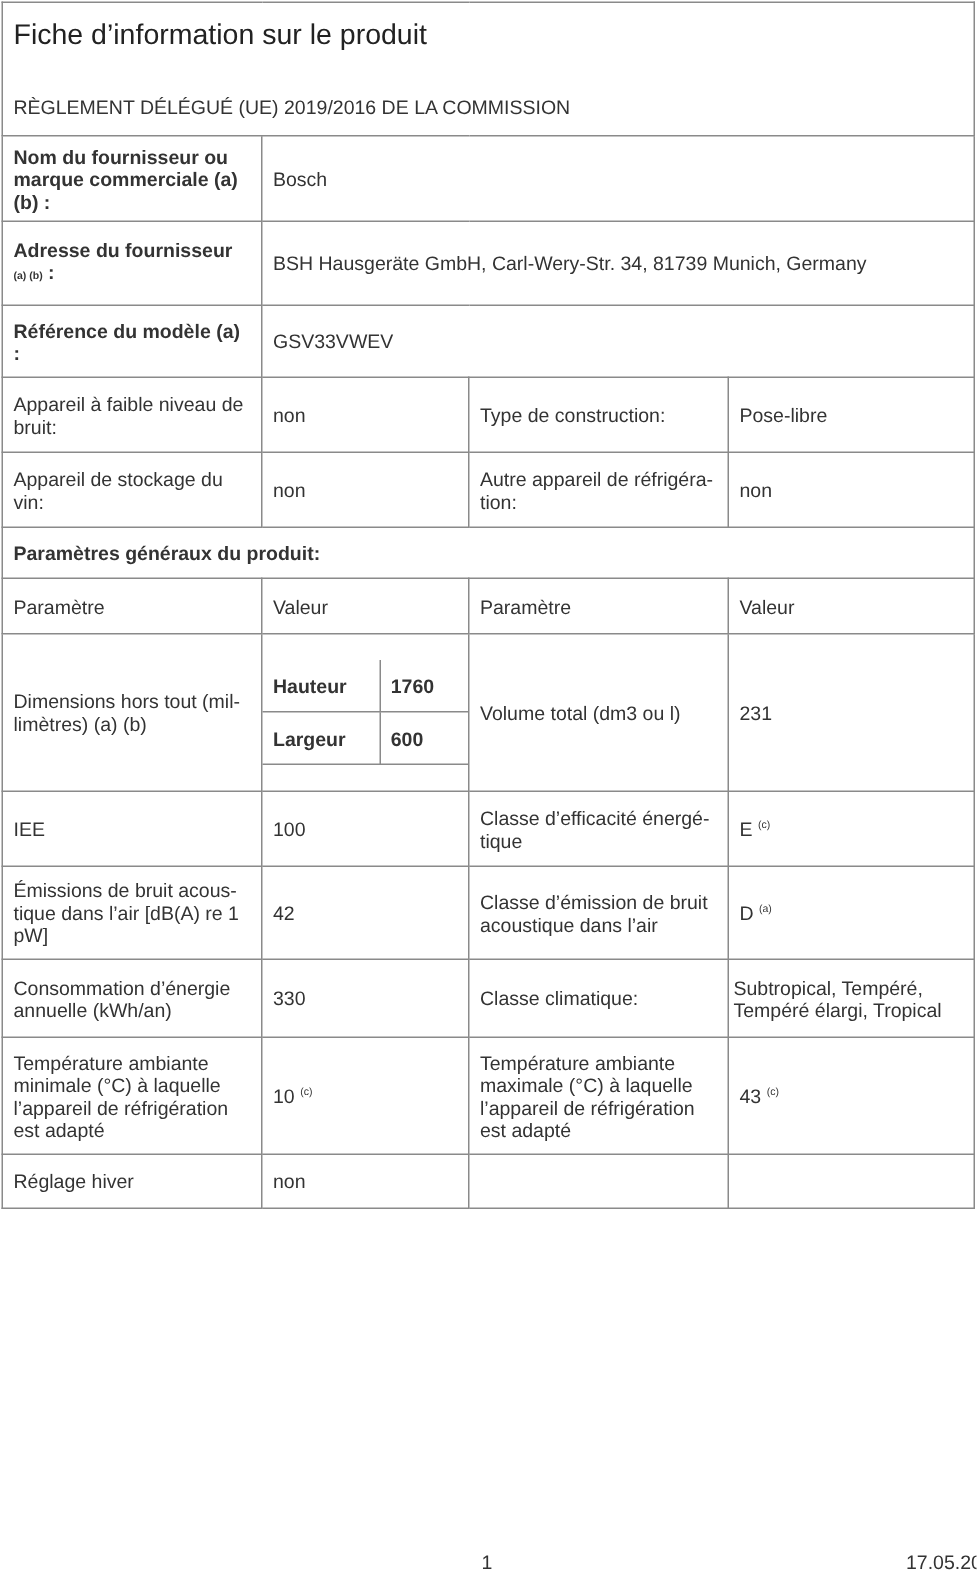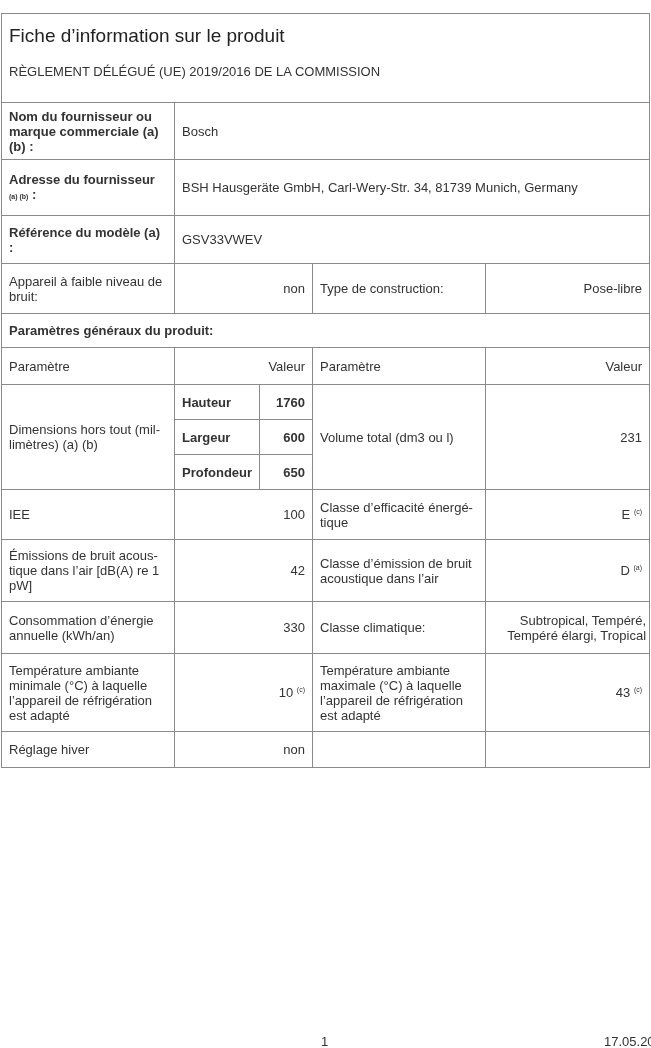--- a/index.html
+++ b/index.html
@@ -1,23 +1,23 @@
 <!DOCTYPE html>
 <html><head>
 <meta charset="utf-8">
 <style>
   html, body { margin:0; padding:0; background:#ffffff; }
   body { width:651px; height:1048px; position:relative; font-family:"Liberation Sans", sans-serif; color:#333; overflow:hidden; }
-  table.sheet { position:absolute; left:1px; top:13px; width:648px; border-collapse:collapse; table-layout:fixed; }
+  table.sheet { position:absolute; left:1px; top:1px; width:648px; border-collapse:collapse; table-layout:fixed; }
   table.sheet td { border:1px solid #8a8a8a; padding:0 7px; font-size:13px; line-height:15px; vertical-align:middle; color:#333; }
   .title-cell { height:78px; vertical-align:top !important; padding-top:10px !important; }
   .title { font-size:19px; line-height:24px; color:#222; display:block; }
-  .reg { font-size:13px; display:block; margin-top:16px; }
+  .reg { font-size:13px; display:block; margin-top:28px; }
   .b { font-weight:bold; color:#222; }
-  .c { text-align:right; }
+  .c { text-align:left; }
   sup { font-size:7px; vertical-align:super; line-height:0; }
   .supsmall { font-size:7px; }
   .dims { border-collapse:collapse; width:100%; height:100%; }
   .dims td { border:1px solid #8a8a8a; height:34px; font-size:13px; padding:0 6px;font-weight:bold; }
   td.nopad { padding:0 !important; }
   .footer-page { position:absolute; top:1034px; left:321px; font-size:13px; color:#333; }
   .footer-date { position:absolute; top:1034px; left:604px; font-size:13px; color:#333; }
 </style>
 </head>
 <body>
@@ -47,20 +47,26 @@
   <tr style="height:48px">
     <td class="b">Référence du modèle (a) :</td>
     <td colspan="3">GSV33VWEV</td>
   </tr>
   <tr style="height:50px">
     <td>Appareil à faible niveau de bruit:</td>
     <td class="c">non</td>
     <td>Type de construction:</td>
     <td class="c">Pose-libre</td>
   </tr>
+  <tr style="height:50px">
+    <td>Appareil de stockage du vin:</td>
+    <td class="c">non</td>
+    <td>Autre appareil de réfrigéra-tion:</td>
+    <td class="c">non</td>
+  </tr>
   <tr style="height:34px">
     <td colspan="4" class="b">Paramètres généraux du produit:</td>
   </tr>
   <tr style="height:37px">
     <td>Paramètre</td>
     <td class="c">Valeur</td>
     <td>Paramètre</td>
     <td class="c">Valeur</td>
   </tr>
   <tr style="height:105px">
@@ -72,24 +78,20 @@
               <col>
             </colgroup>
         <tbody>
               <tr style="border-top:none">
           <td style="border-top:none;border-left:none">Hauteur</td>
           <td class="c" style="border-top:none;border-right:none">1760</td>
         </tr>
         <tr>
           <td style="border-left:none">Largeur</td>
           <td class="c" style="border-right:none">600</td>
-        </tr>
-        <tr>
-          <td style="border-left:none;border-bottom:none">Profondeur</td>
-          <td class="c" style="border-right:none;border-bottom:none">650</td>
         </tr>
       </tbody>
           </table>
     </td>
     <td>Volume total (dm3 ou l)</td>
     <td class="c">231</td>
   </tr>
   <tr style="height:50px">
     <td>IEE</td>
     <td class="c"><span>100</span></td>

